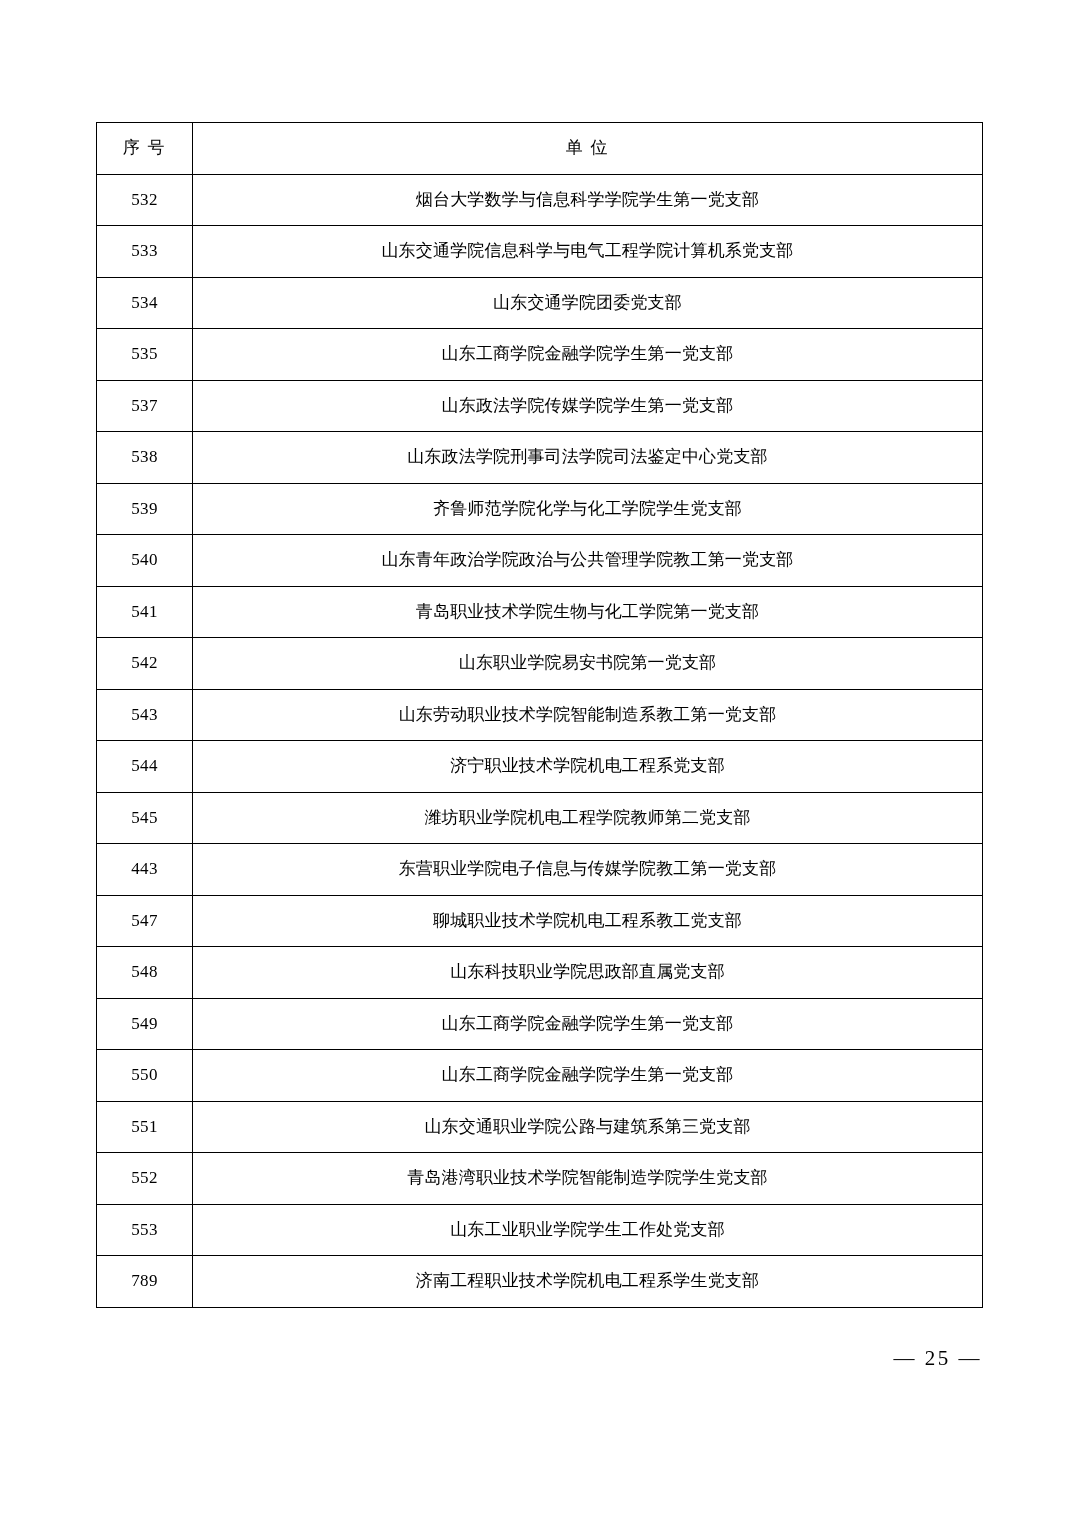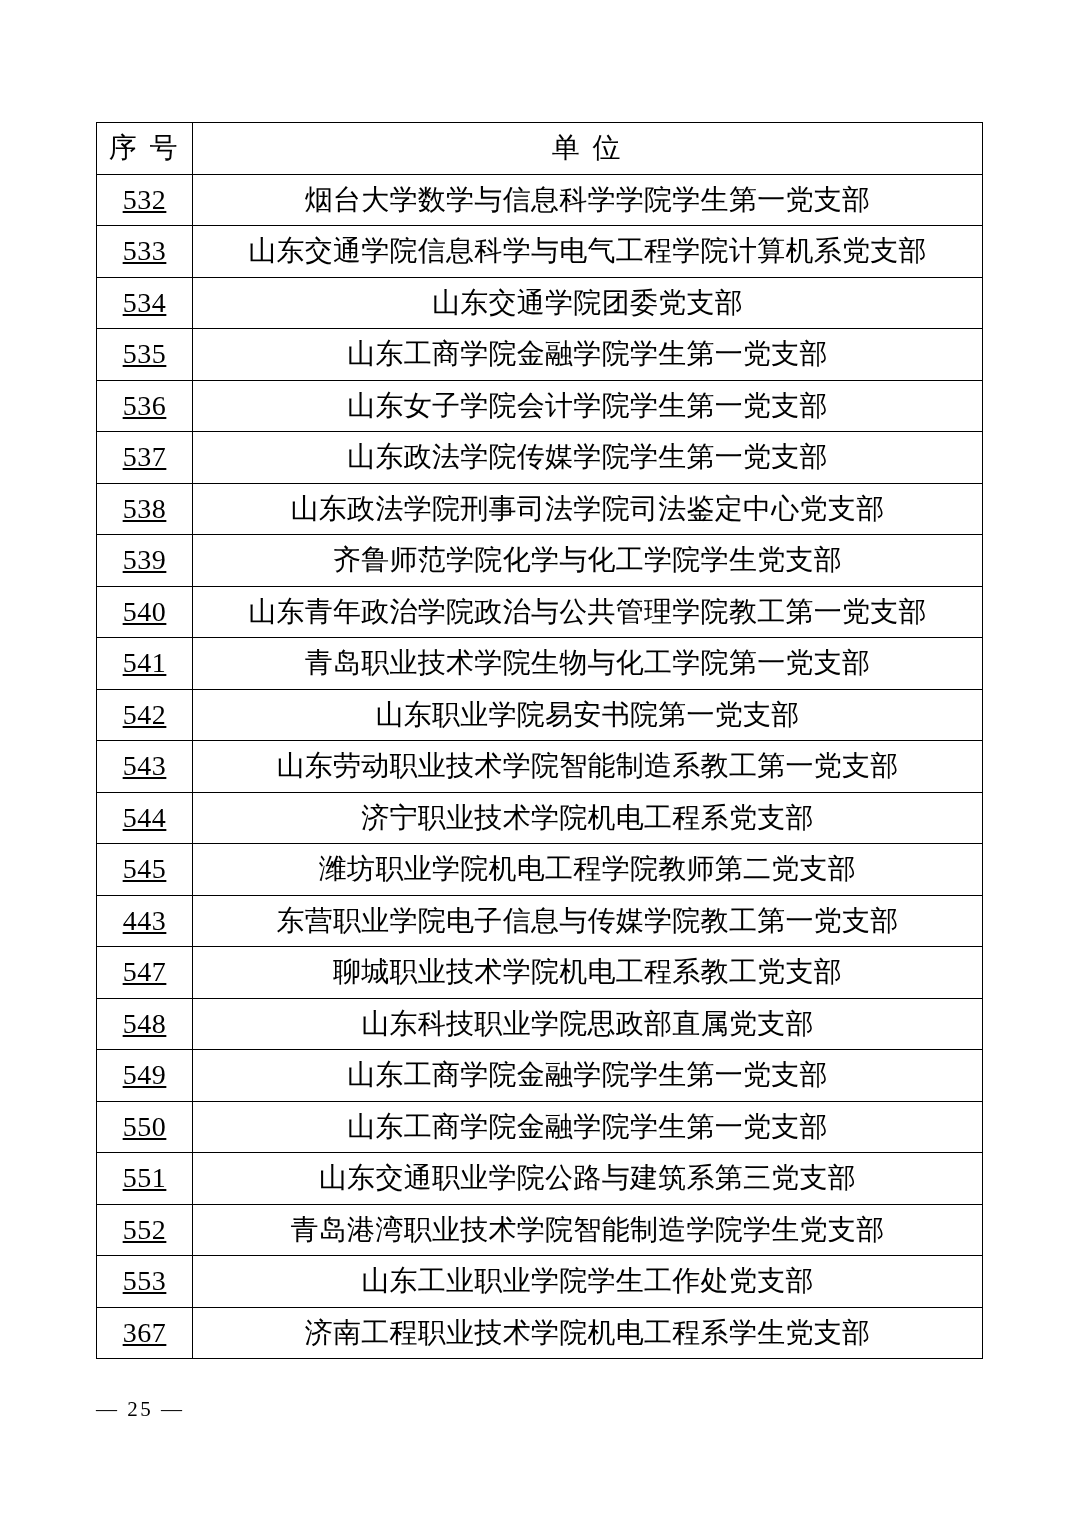--- a/index.html
+++ b/index.html
@@ -24,47 +24,46 @@
   table.doc-table {
     border-collapse: collapse;
     width: 886px;
     table-layout: fixed;
   }
   table.doc-table th,
   table.doc-table td {
     border: 1.3px solid #000000;
     text-align: center;
     vertical-align: middle;
-    font-size: 28px;
+    font-size: 17px;
     line-height: 1.2;
     padding: 0;
     height: 50.5px;
     font-family: "Liberation Serif", "DejaVu Serif", serif;
   }
   col.col-no { width: 96px; }
   col.col-unit { width: 790px; }
 
   th.head-cell {
     font-weight: normal;
     letter-spacing: 0.10em;
     font-size: 22.5px;
     height: 60px;
   }
   td.cell-no {
     font-size: 21.5px;
     letter-spacing: 0.02em;
-    text-decoration: underline;
   }
   td.cell-unit {
     font-size: 22px;
     letter-spacing: 0.01em;
   }
   .page-footer {
     width: 886px;
-    text-align: left;
+    text-align: right;
     font-size: 21px;
     margin-top: 38px;
     letter-spacing: 0.12em;
   }
 </style>
 </head>
 <body>
 
 <div class="page">
 
@@ -88,24 +87,20 @@
           <td class="cell-no">533</td>
           <td class="cell-unit">山东交通学院信息科学与电气工程学院计算机系党支部</td>
         </tr>
         <tr>
           <td class="cell-no">534</td>
           <td class="cell-unit">山东交通学院团委党支部</td>
         </tr>
         <tr>
           <td class="cell-no">535</td>
           <td class="cell-unit">山东工商学院金融学院学生第一党支部</td>
-        </tr>
-        <tr>
-          <td class="cell-no">536</td>
-          <td class="cell-unit">山东女子学院会计学院学生第一党支部</td>
         </tr>
         <tr>
           <td class="cell-no">537</td>
           <td class="cell-unit">山东政法学院传媒学院学生第一党支部</td>
         </tr>
         <tr>
           <td class="cell-no">538</td>
           <td class="cell-unit">山东政法学院刑事司法学院司法鉴定中心党支部</td>
         </tr>
         <tr>
@@ -162,21 +157,21 @@
         </tr>
         <tr>
           <td class="cell-no">552</td>
           <td class="cell-unit">青岛港湾职业技术学院智能制造学院学生党支部</td>
         </tr>
         <tr>
           <td class="cell-no">553</td>
           <td class="cell-unit">山东工业职业学院学生工作处党支部</td>
         </tr>
         <tr>
-          <td class="cell-no">367</td>
+          <td class="cell-no">789</td>
           <td class="cell-unit">济南工程职业技术学院机电工程系学生党支部</td>
         </tr>
       </tbody>
   </table>
 
   <div class="page-footer">— 25 —</div>
 
 </div>
 
 </body></html>

